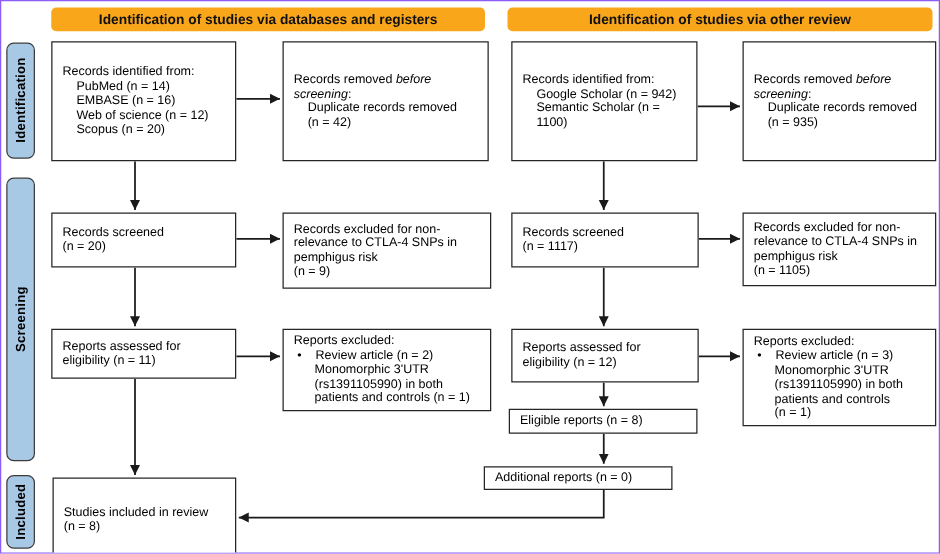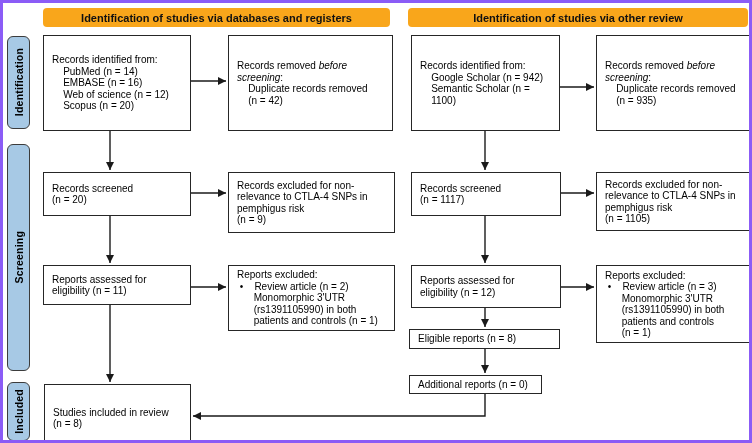--- a/index.html
+++ b/index.html
@@ -1,18 +1,18 @@
 <!DOCTYPE html>
 <html style="--header_bg: #F9A61B; --sidebar_bg: #A7C9E5; --sidebar_border: #3c3c3c; --box_border: #262626; --arrow: #1a1a1a;"><head>
 <meta charset="utf-8">
 <style>
   html,body{margin:0;padding:0;background:#fff;}
   .figure{
     position:relative;width:752px;height:443px;background:#ffffff;
-    border:3px solid #8b5cf6;box-sizing:border-box;overflow:hidden;
+    border:1px solid #8b5cf6;box-sizing:border-box;overflow:hidden;
     font-family:"Liberation Sans","DejaVu Sans",sans-serif;color:#000;
   }
   .arrows{position:absolute;left:0;top:0;width:752px;height:443px;}
   .hdr{
     position:absolute;background:var(--header_bg,#F9A61B);border-radius:4px;
     display:flex;align-items:center;justify-content:center;
     font-size:11px;font-weight:bold;text-align:center;color:#111;
   }
   .stage{
     position:absolute;background:var(--sidebar_bg,#A7C9E5);
@@ -139,17 +139,17 @@
     <span class="txt">Reports excluded:
  •    Review article (n = 3)
       Monomorphic 3'UTR
       (rs1391105990) in both
       patients and controls
       (n = 1)</span>
   </div>
   <div class="box" style="left:406px;top:326px;width:151px;height:20px;">
     <span class="txt">Eligible reports (n = 8)</span>
   </div>
-  <div class="box" style="left:406px;top:372px;width:133px;height:19px;align-items:center;">
+  <div class="box" style="left:386px;top:372px;width:151px;height:19px;align-items:center;">
     <span class="txt">Additional reports (n = 0)</span>
   </div>
 
 </div>
 
 </body></html>

